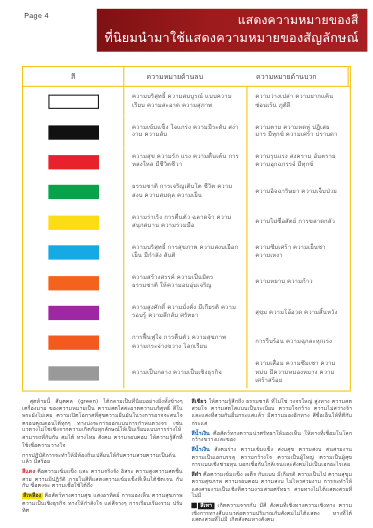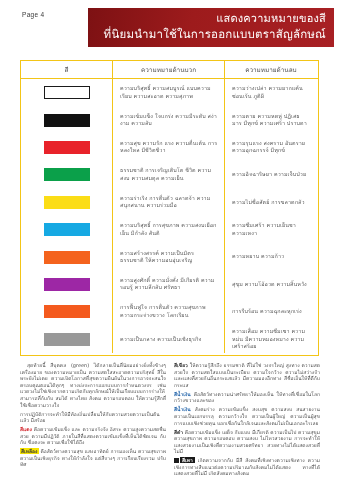--- a/index.html
+++ b/index.html
@@ -82,28 +82,28 @@
 </style>
 </head>
 <body>
 
 <div class="page">
 
   <div class="page-label">Page 4</div>
 
   <div class="banner">
     <div class="l1">แสดงความหมายของสี</div>
-    <div class="l2">ที่นิยมนำมาใช้ในการออกแบบตราสัญลักษณ์</div>
+    <div class="l2">ที่นิยมนำมาใช้แสดงความหมายของสัญลักษณ์</div>
   </div>
 
   <div class="tbl">
     <div class="tbl-head">
       <div class="th c0">สี</div>
+      <div class="th c2">ความหมายด้านลบ</div>
       <div class="th c1">ความหมายด้านบวก</div>
-      <div class="th c2">ความหมายด้านลบ</div>
     </div>
     <div class="tbl-body" id="tbl-body">
         <div class="row">
           <div class="cell c0">
             <span class="sw outline"></span>
           </div>
           <div class="cell c1">
             <div class="meaning">ความบริสุทธิ์ ความสมบูรณ์ แบบความเรียบ ความสะอาด ความสุภาพ</div>
           </div>
           <div class="cell c2">

